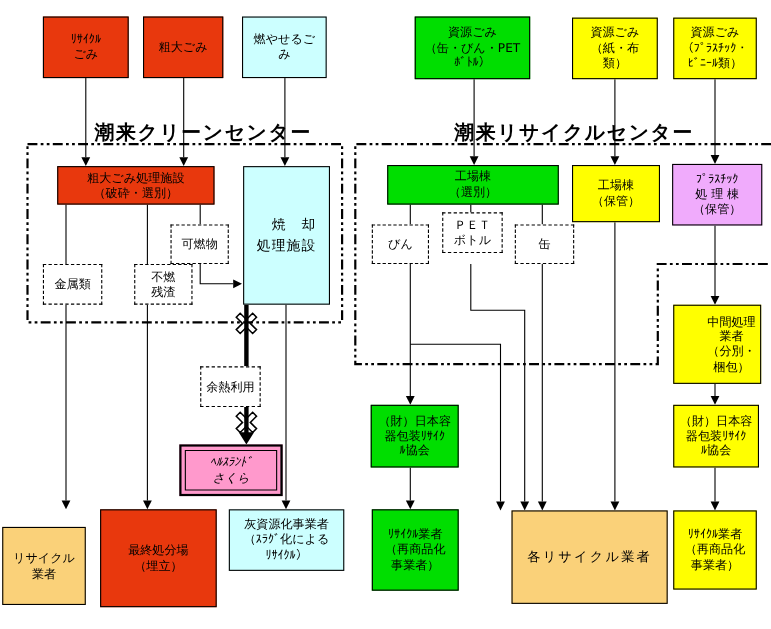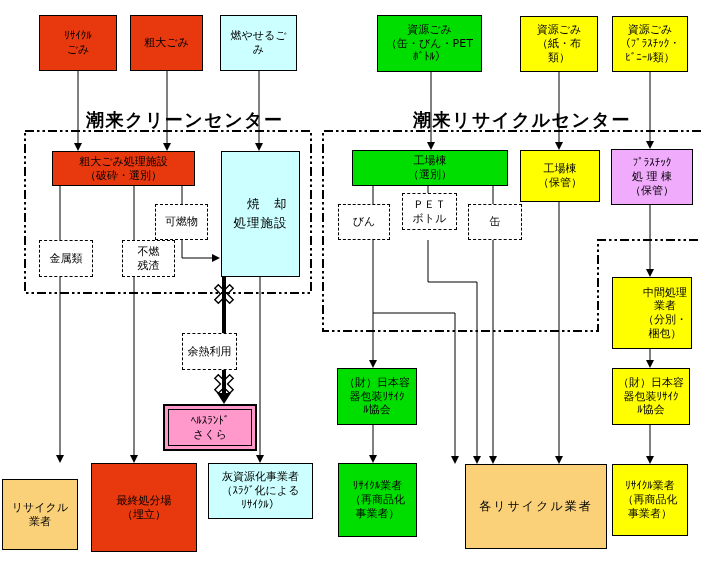--- a/index.html
+++ b/index.html
@@ -10,20 +10,21 @@
   .node{
     position:absolute;box-sizing:border-box;border:1px solid #000;
     display:flex;align-items:center;justify-content:center;
     text-align:center;white-space:pre-line;font-size:11px;line-height:1.25;
     padding:1px;z-index:2;
   }
   .dashed{border:1px dashed #000;background:#fff;}
   .double{
     border:2px solid #000;
     box-shadow:inset 0 0 0 3px #FF99CC, inset 0 0 0 4px #000;
+    font-style:italic;
   }
   .big{font-size:12.5px;line-height:1.5;letter-spacing:1px;}
   .spread{font-size:12px;letter-spacing:2px;}
   .section-label{
     position:absolute;font-weight:bold;font-size:18px;letter-spacing:1.5px;
     text-align:center;z-index:2;white-space:nowrap;
   }
   svg.wires{position:absolute;left:0;top:0;z-index:1;}
   svg.wires path, svg.wires rect{fill:none;stroke:#000;}
   svg.wires polygon{fill:#000;stroke:none;}

